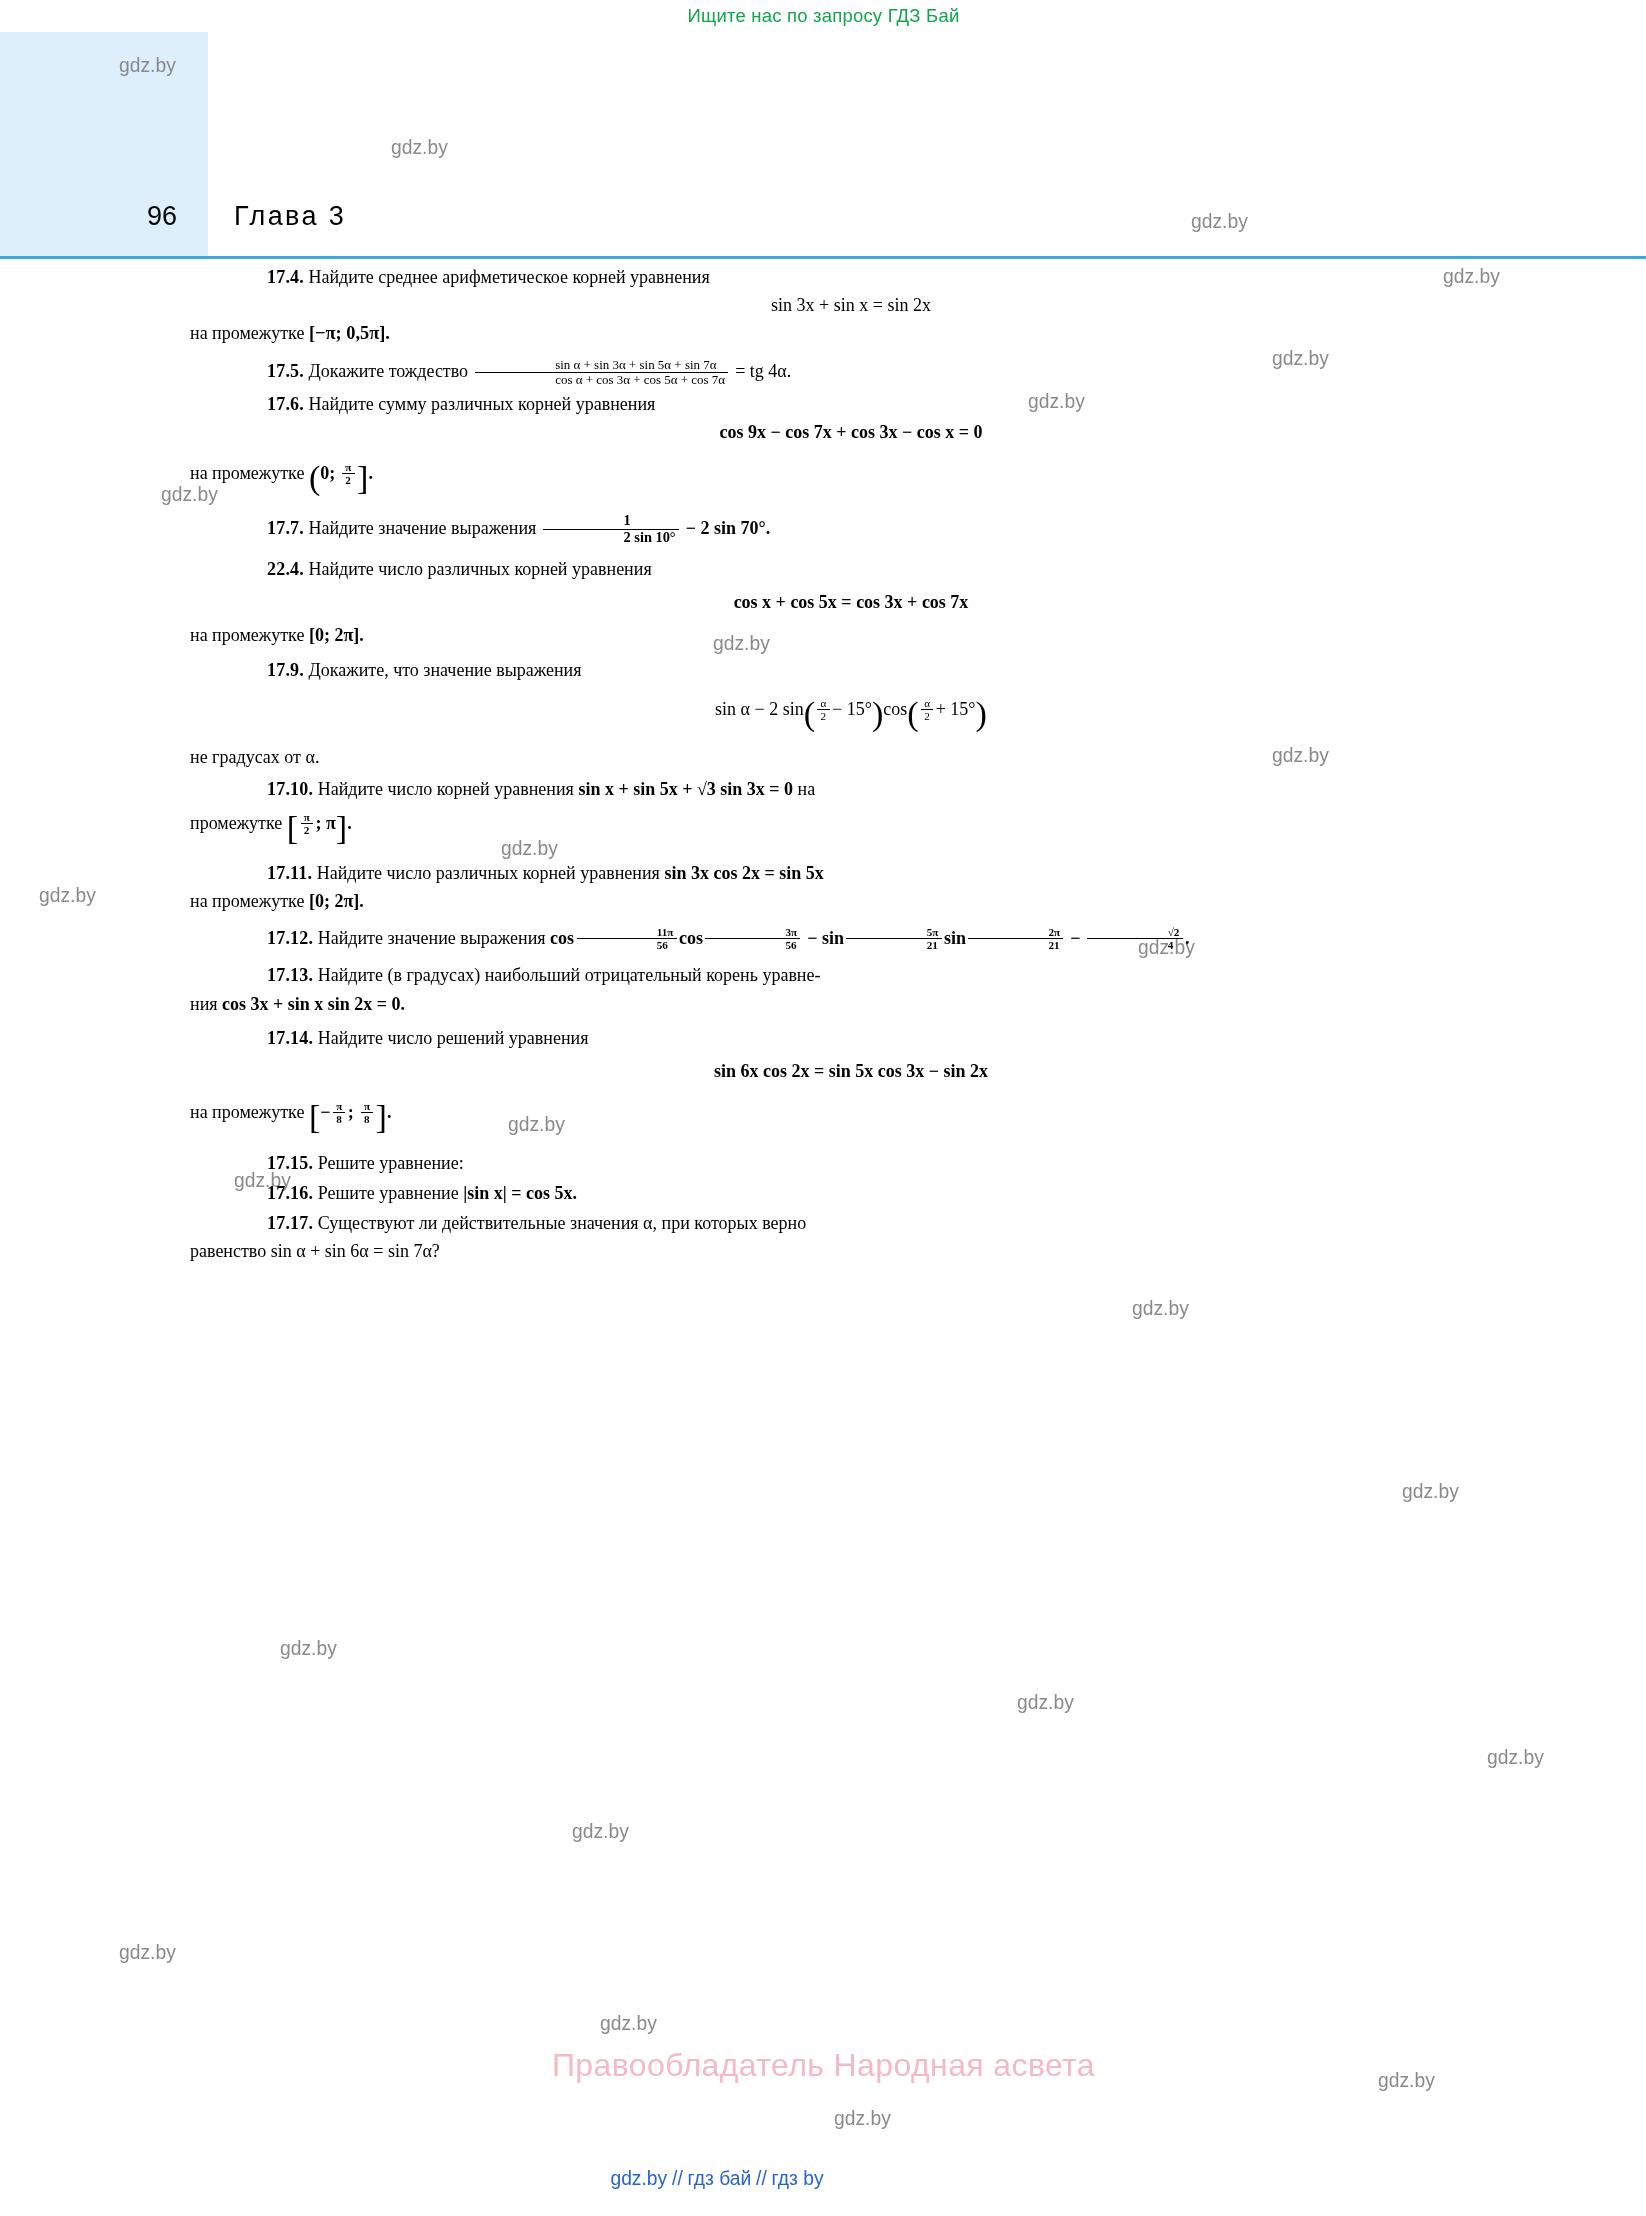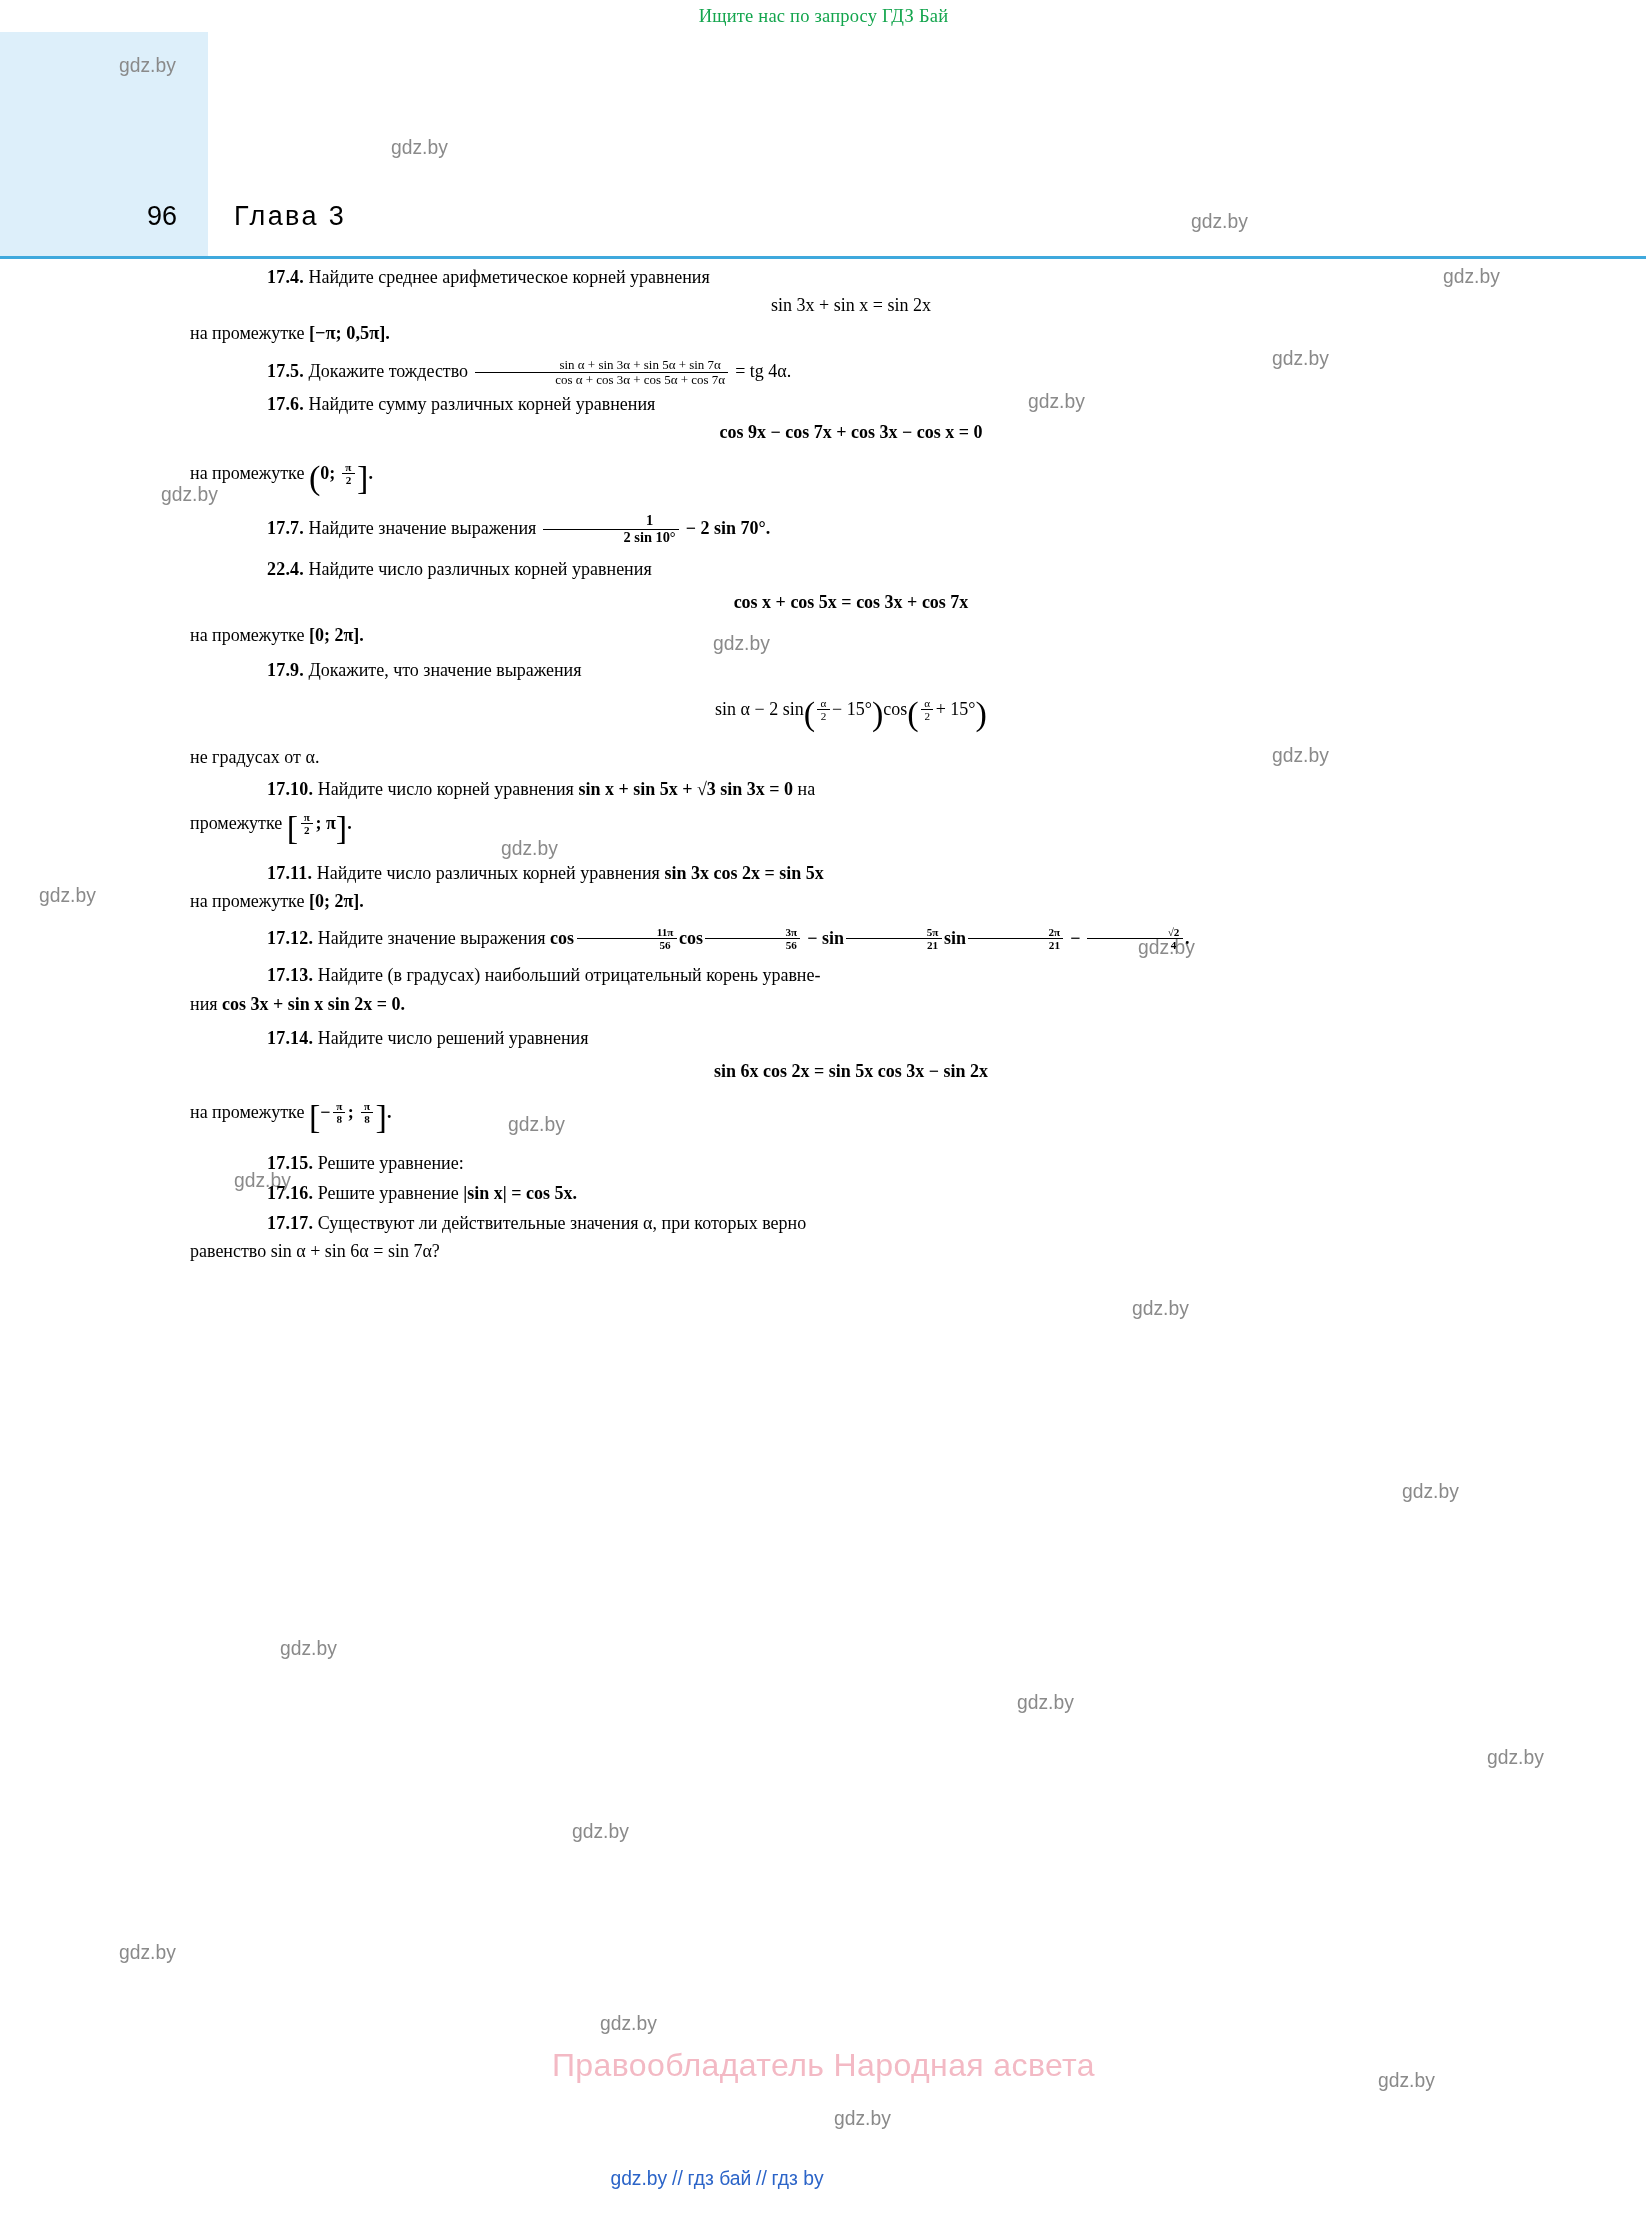--- a/index.html
+++ b/index.html
@@ -21,21 +21,21 @@
     width: 1647px;
     height: 2216px;
   }
   
   .top-banner {
     position: absolute;
     left: 0; top: 0;
     width: 1647px;
     height: 32px;
     text-align: center;
-    font-family: Liberation Serif, serif;
+    font-family: Liberation Sans, sans-serif;
     font-size: 18.5px;
     color: #13a54d;
     line-height: 32px;
     letter-spacing: 0.2px;
   }
   
   .corner-block {
     position: absolute;
     left: 0; top: 32px;
     width: 208px;
@@ -103,21 +103,21 @@
   }
   .math {
     font-family: "Liberation Serif", serif;
     font-style: normal;
   }
   .b { font-weight: bold; }
   
   .frac {
     display: inline-block;
     vertical-align: -0.52em;
-    text-align: center;
+    text-align: left;
     line-height: 1.08;
     font-size: 0.82em;
     margin: 0 2.4px;
   }
   .frac > .n { display: block; padding: 0 3.2px; }
   .frac > .d { display: block; border-top: 1.3px solid #000; padding: 0 3.2px; }
   .frac.small { font-size: 0.62em; vertical-align: -0.48em; }
   .brk2 { font-size: 1.9em; vertical-align: -0.30em; font-weight: 300; }
   
   .copyright {

